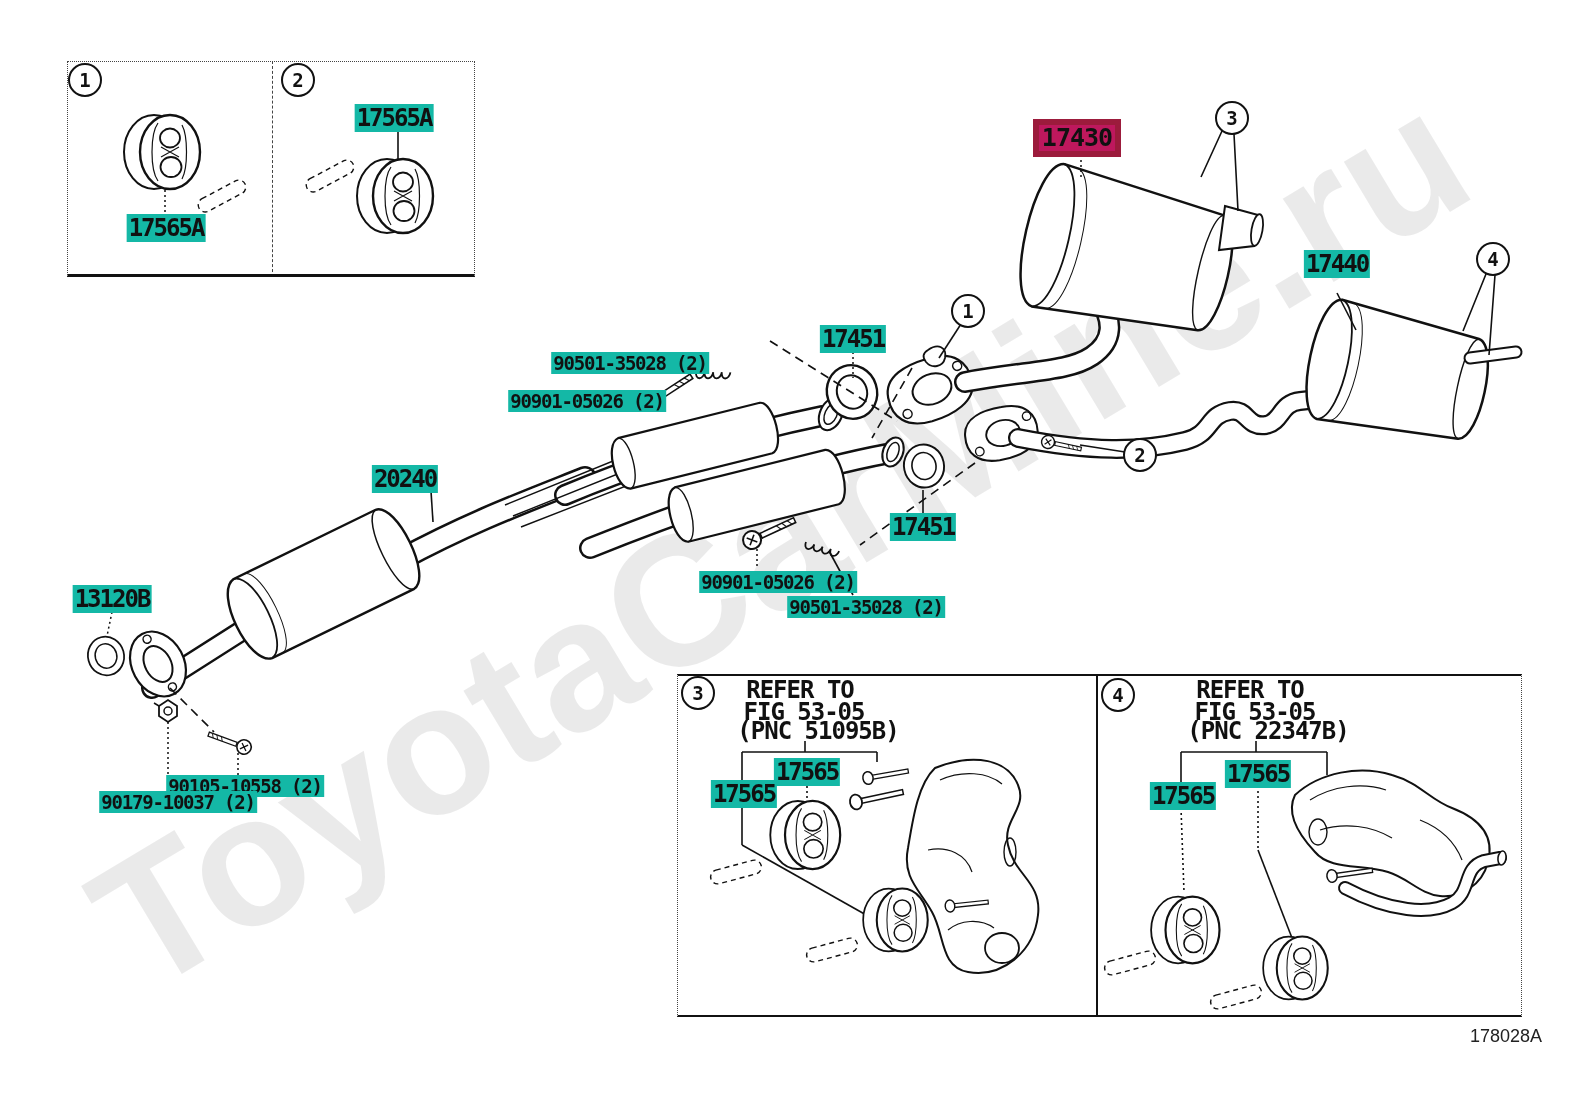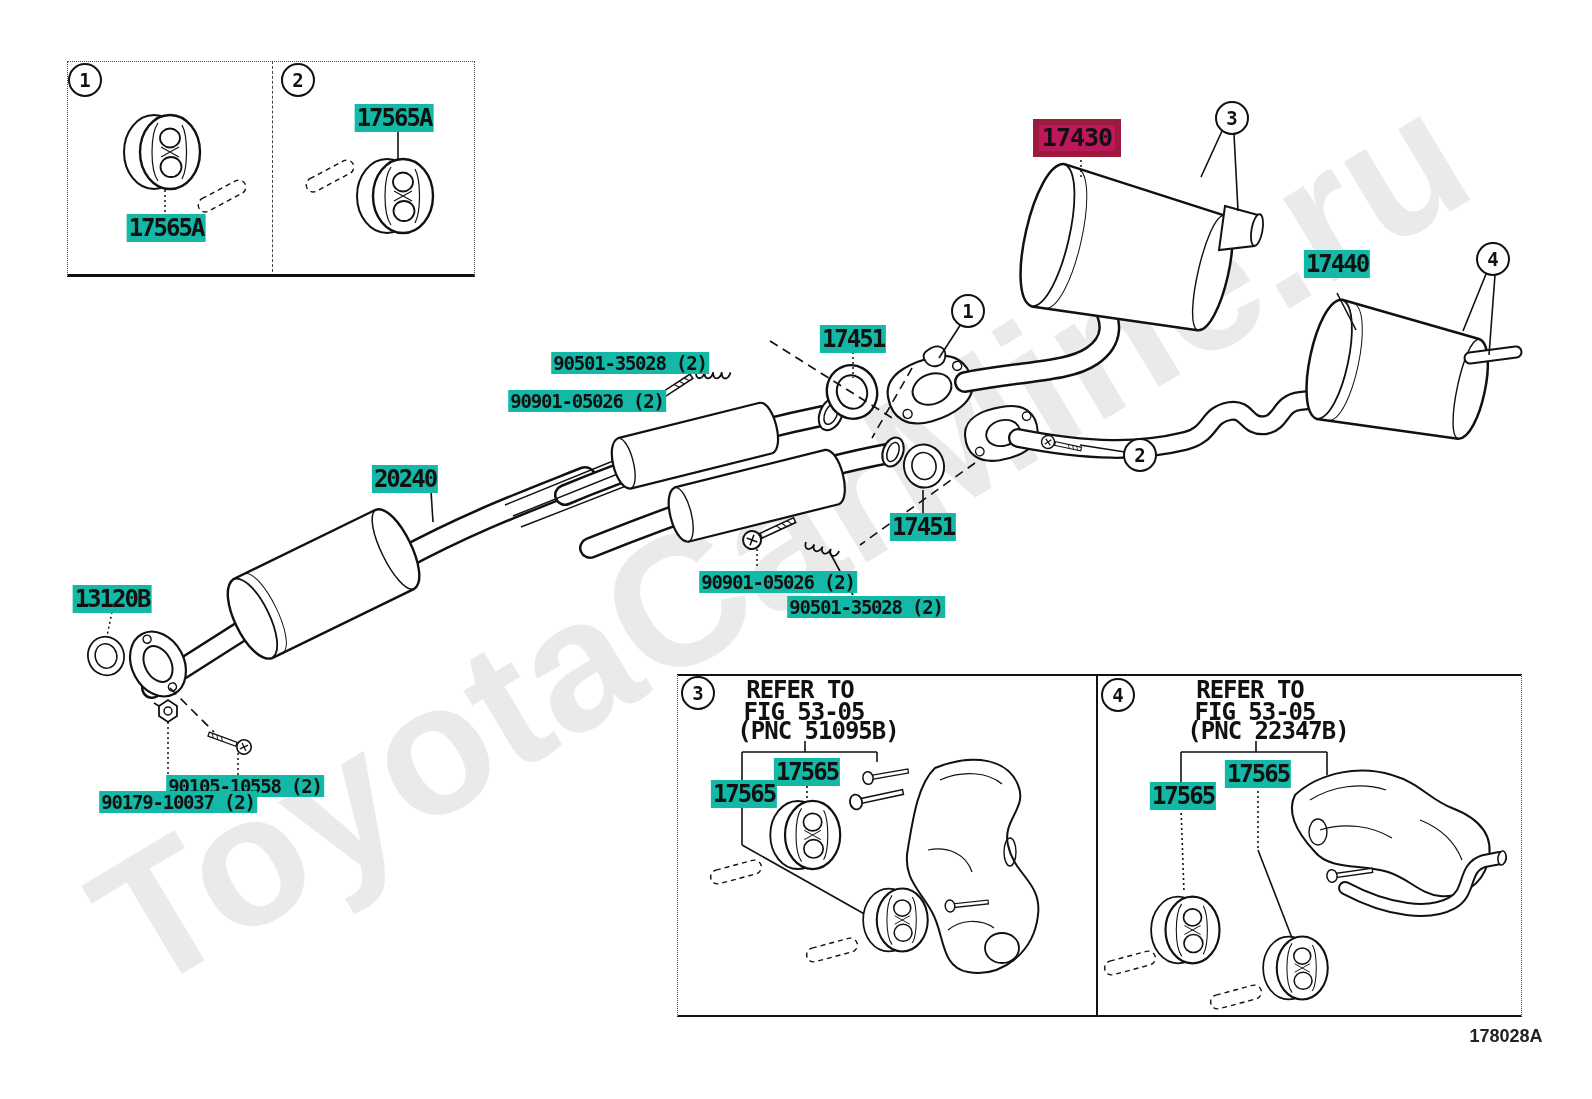--- a/index.html
+++ b/index.html
@@ -48,21 +48,21 @@
   .refer{font-size:24px;letter-spacing:-1px;background:transparent;text-align:center;}
   #hlbox{
     position:absolute;z-index:3;left:1033px;top:119px;width:76px;height:26px;
     border:6px solid var(--hl);background:#be185d;color:var(--line);
     font-size:25px;font-weight:bold;letter-spacing:-1px;
     text-align:center;line-height:26px;
   }
   #figcode{
     position:absolute;z-index:3;transform:translate(-50%,-50%);
     left:1506px;top:1036px;font-family:"Liberation Sans",sans-serif;
-    font-size:18px;color:#222;white-space:nowrap;font-weight:bold;
+    font-size:18px;color:#222;white-space:nowrap;
   }
 </style>
 </head>
 <body>
 
 <div id="stage">
 
   <div id="watermark">ToyotaCarMine.ru</div>
 
   <div class="inset" id="inset1"></div>

